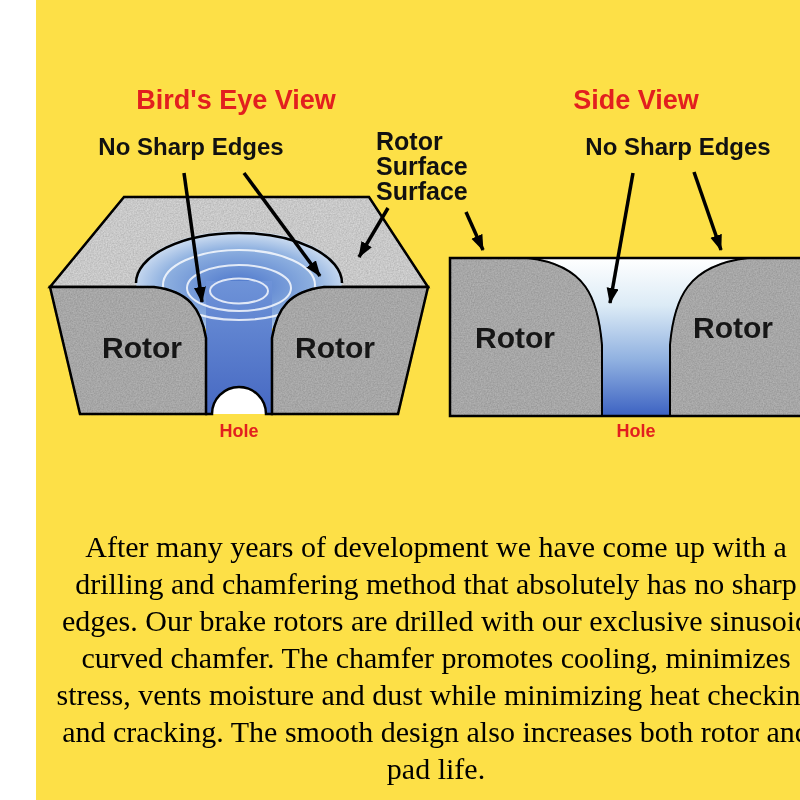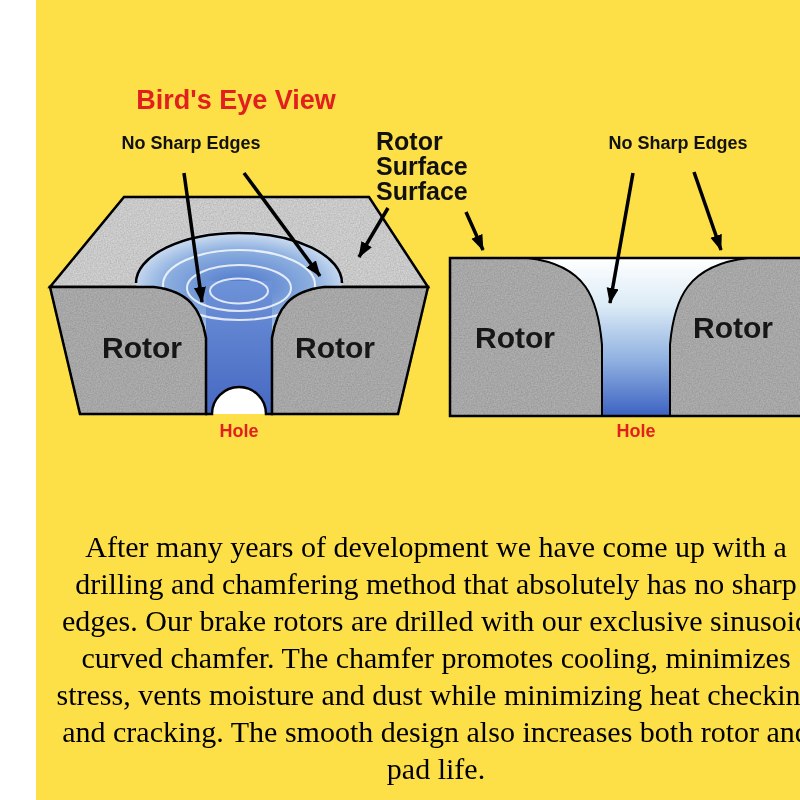--- a/index.html
+++ b/index.html
@@ -4,21 +4,21 @@
 <style>
   html,body{margin:0;padding:0;background:#fff;}
   .page{
     position:relative;width:800px;height:800px;background:#fde047;
     font-family:"Liberation Sans",sans-serif;overflow:hidden;margin-left:36px;
   }
   .abs{position:absolute;}
   .lbl{font-weight:bold;color:#111;text-align:center;line-height:1.05;}
   .red{color:#e21f1f;}
   .title{font-size:27px;}
-  .nse{font-size:18px;}
+  .nse{font-size:24px;}
   .rbs{font-size:25px;font-weight:bold;color:#111;text-align:left;line-height:25px;}
   .rotor{font-size:30px;font-weight:bold;color:#161616;text-align:center;}
   .hole{font-size:18px;font-weight:bold;text-align:center;}
   .paragraph{
     left:8px;top:528px;width:784px;
     font-family:"Liberation Serif",serif;
     font-size:30px;line-height:37px;color:#000;text-align:center;
   }
   svg{position:absolute;left:0;top:0;}
 </style>
@@ -83,20 +83,21 @@
       <line x1="208" y1="173" x2="284" y2="276" marker-end="url(#ah)"></line>
       <line x1="352" y1="208" x2="323" y2="257" marker-end="url(#ah)"></line>
       <line x1="430" y1="212" x2="447" y2="250" marker-end="url(#ah)"></line>
       <line x1="597" y1="173" x2="574" y2="303" marker-end="url(#ah)"></line>
       <line x1="658" y1="172" x2="685" y2="250" marker-end="url(#ah)"></line>
     </g>
   </svg>
 
   <div class="abs lbl title red" style="left:60px;top:86px;width:280px;">Bird's Eye View</div>
 
+  <div class="abs lbl title red" style="left:495px;top:86px;width:210px;">Side View</div>
 
   <div class="abs lbl nse" style="left:30px;top:134px;width:250px;">No Sharp Edges</div>
 
   <div class="abs lbl nse" style="left:517px;top:134px;width:250px;">No Sharp Edges</div>
 
   <div class="abs rbs" style="left:340px;top:129px;">
     <div>Rotor</div>
     <div>Surface</div>
     <div>Surface</div>
   </div>

